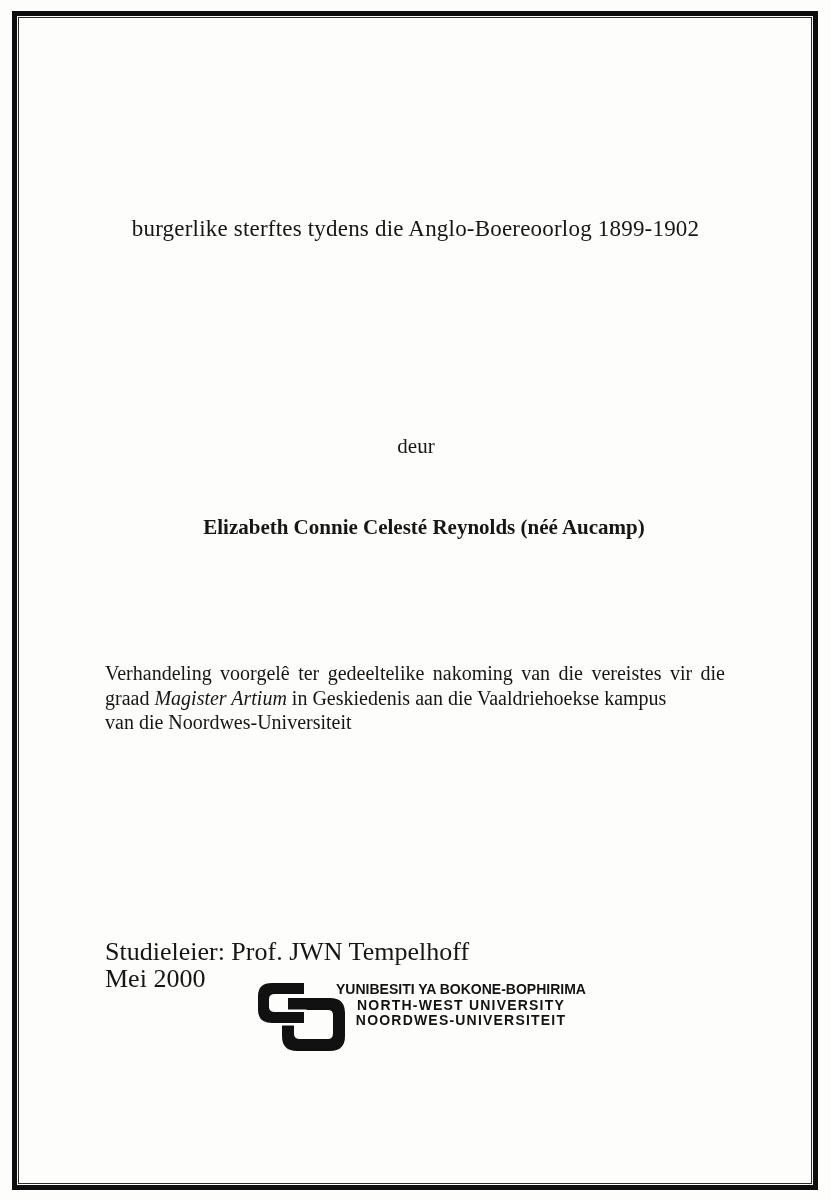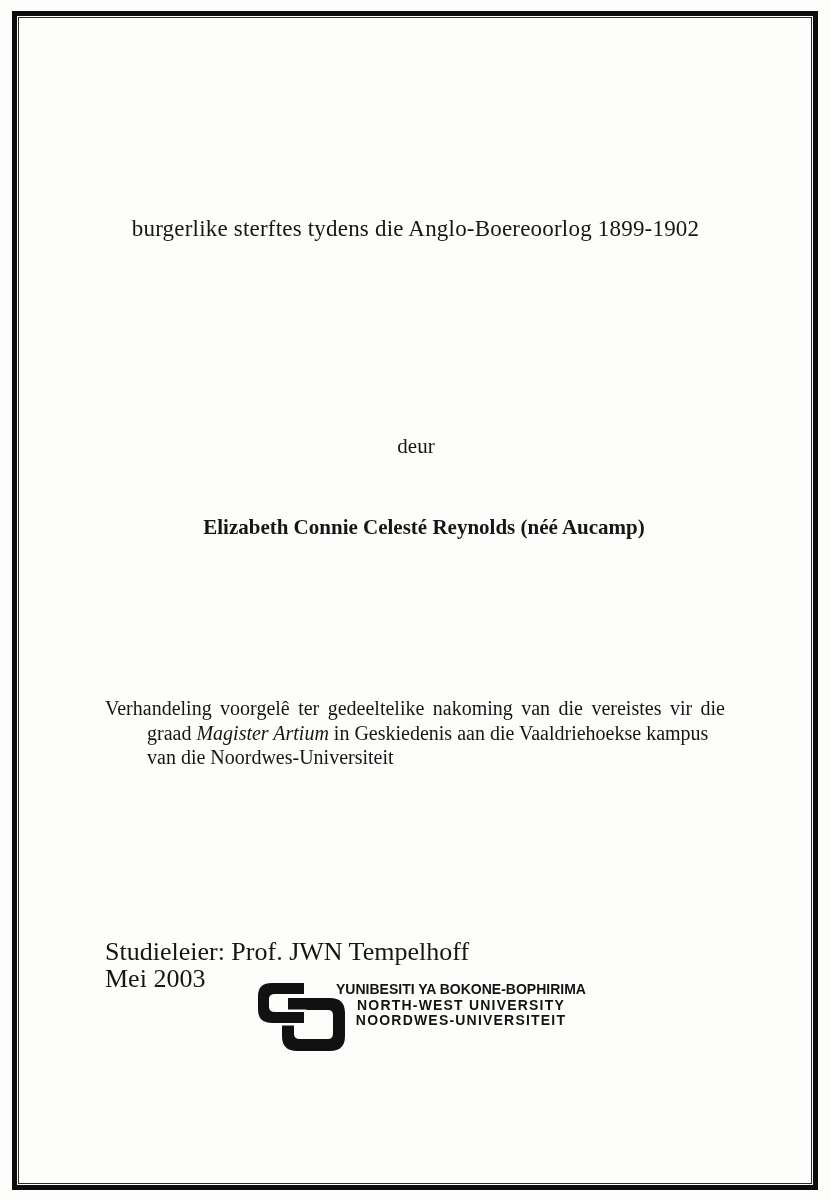--- a/index.html
+++ b/index.html
@@ -54,25 +54,23 @@
     position: absolute;
     left: 105px;
     width: 620px;
     top: 661px;
     font-size: 20px;
     line-height: 24.5px;
   }
   .submission-note .justified {
     text-align: justify;
     text-align-last: justify;
-    margin-top: 35px;
   }
   .submission-note .plain {
     white-space: nowrap;
-    margin-left: 42px;
   }
   .submission-note .em {
     font-style: italic;
   }
   .supervisor-block {
     position: absolute;
     left: 105px;
     top: 938px;
     font-size: 26px;
     line-height: 27px;
@@ -120,21 +118,21 @@
   <div class="author-line">Elizabeth Connie Celesté Reynolds (néé Aucamp)</div>
 
   <div class="submission-note">
     <div class="justified">Verhandeling voorgelê ter gedeeltelike nakoming van die vereistes vir die</div>
     <div class="plain"><span>graad </span><span class="em">Magister Artium</span><span> in Geskiedenis aan die Vaaldriehoekse kampus</span></div>
     <div class="plain">van die Noordwes-Universiteit</div>
   </div>
 
   <div class="supervisor-block">
     <div>Studieleier: Prof. JWN Tempelhoff</div>
-    <div>Mei 2003</div>
+    <div>Mei 2000</div>
   </div>
 
   <svg class="logo-mark" viewBox="0 0 88 68" xmlns="http://www.w3.org/2000/svg" aria-hidden="true">
 
     <path d="M30,15 H72 Q87,15 87,30 V53 Q87,68 72,68 H39 Q24,68 24,53 V33 H36 V51 Q36,56 42,56 H70 Q75,56 75,50 V32 Q75,27 70,27 H30 Z" fill="#111111"></path>
 
     <path d="M46,0 H14 Q0,0 0,13 V27 Q0,40 14,40 H46 V29 H17 Q11,29 11,24 V16 Q11,11 17,11 H46 Z" fill="none" stroke="#fdfdfb" stroke-width="5"></path>
 
     <path d="M46,0 H14 Q0,0 0,13 V27 Q0,40 14,40 H46 V29 H17 Q11,29 11,24 V16 Q11,11 17,11 H46 Z" fill="#111111"></path>
   </svg>

